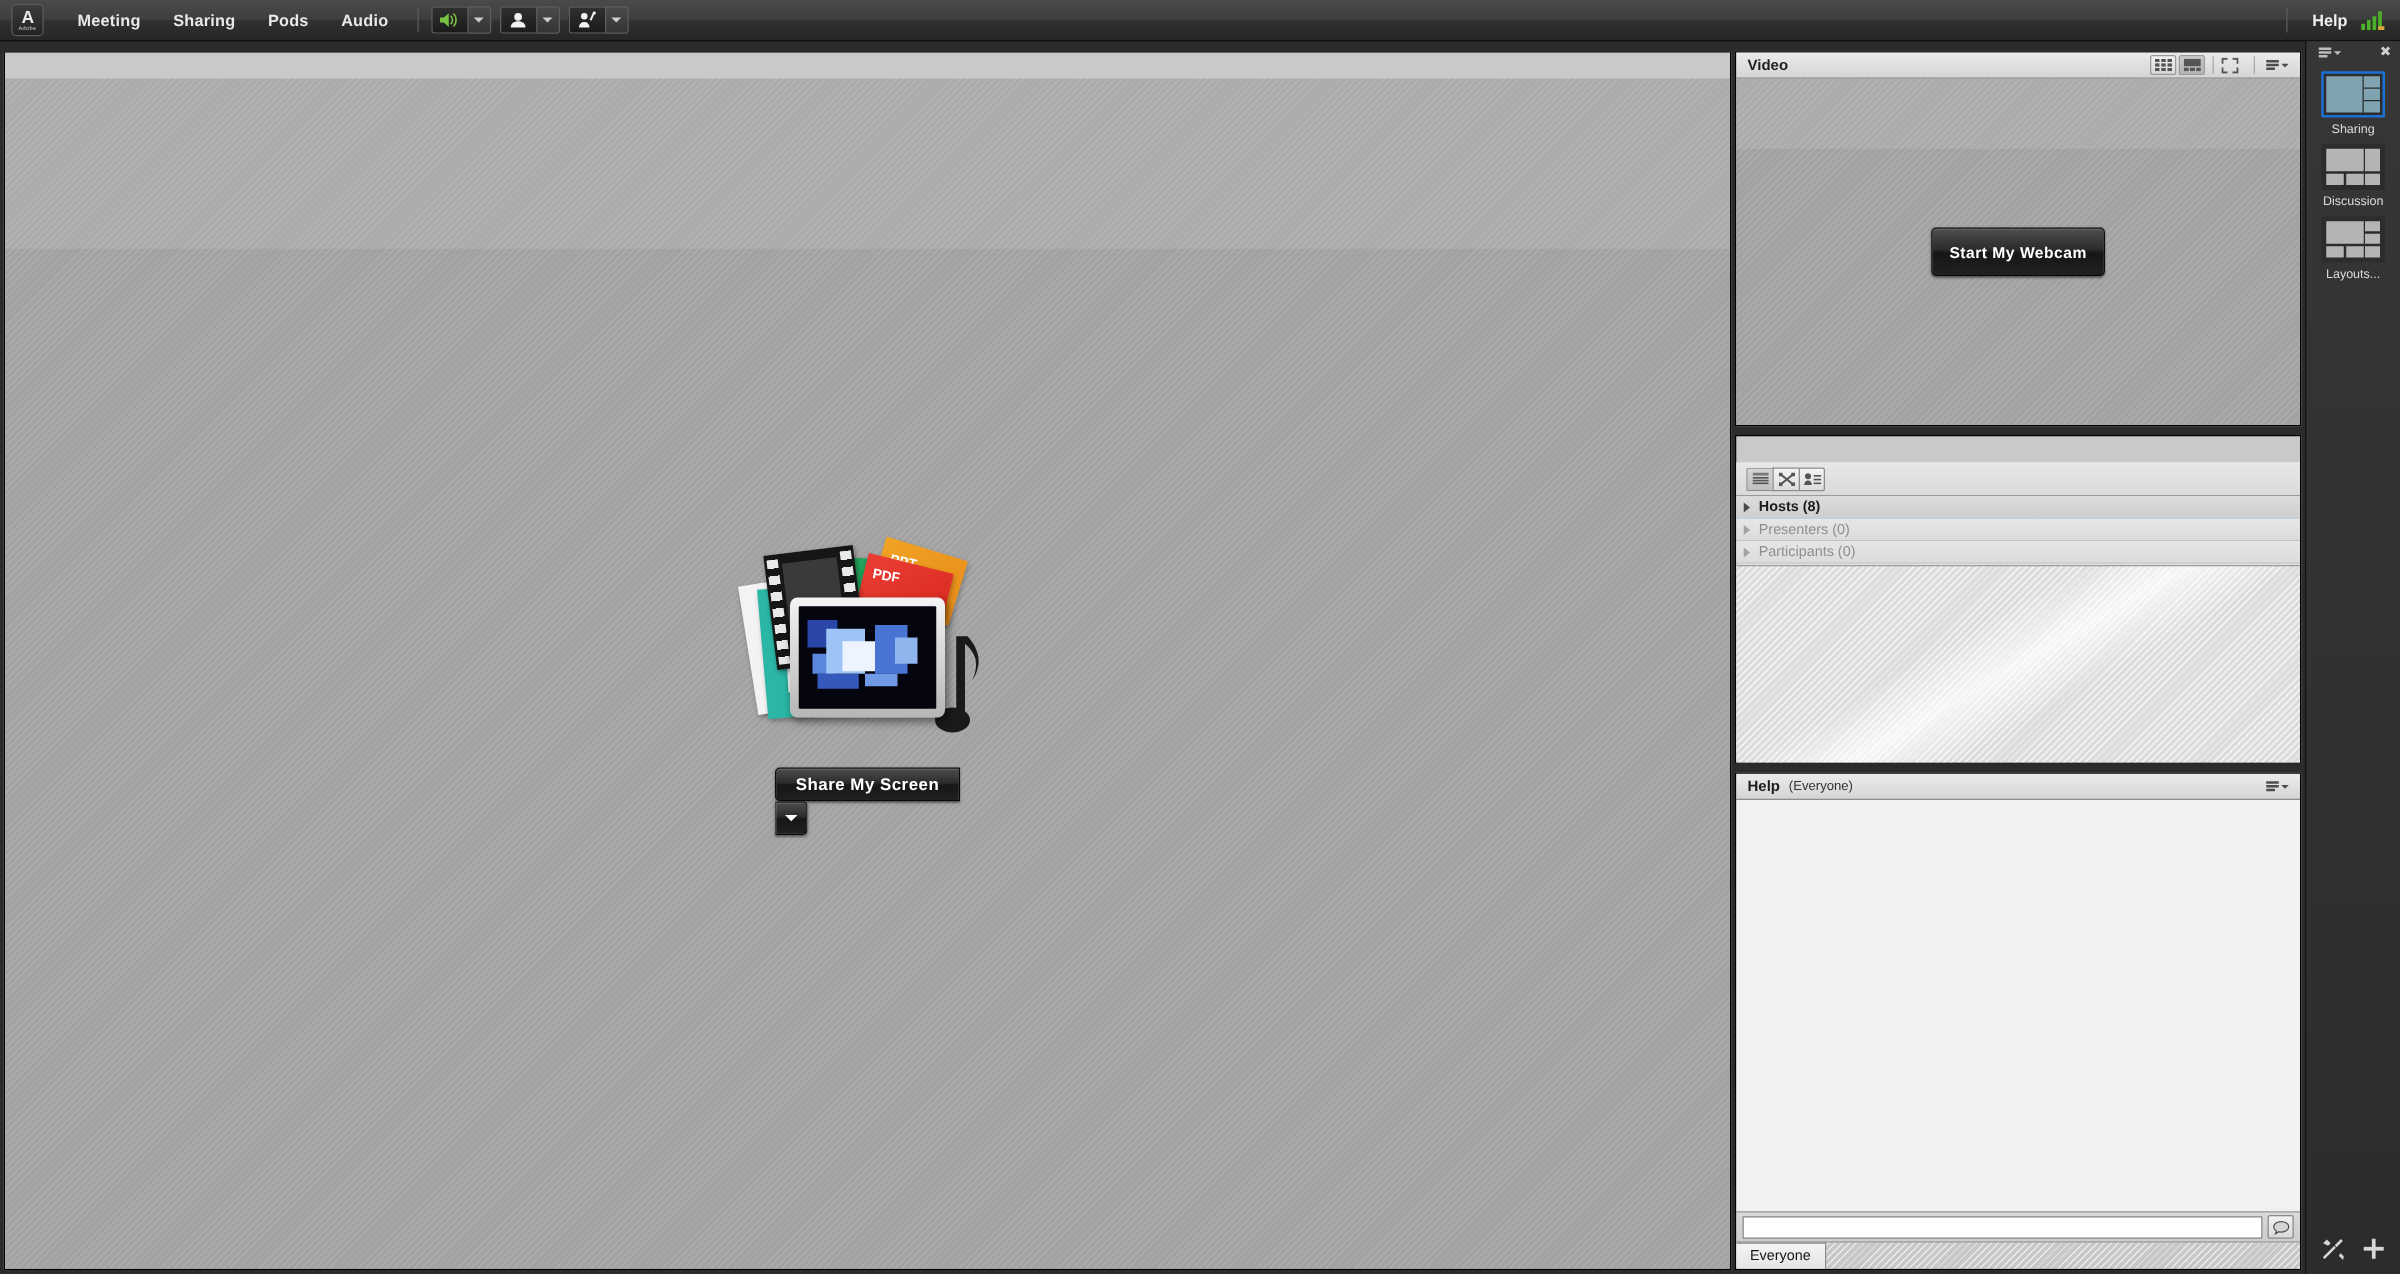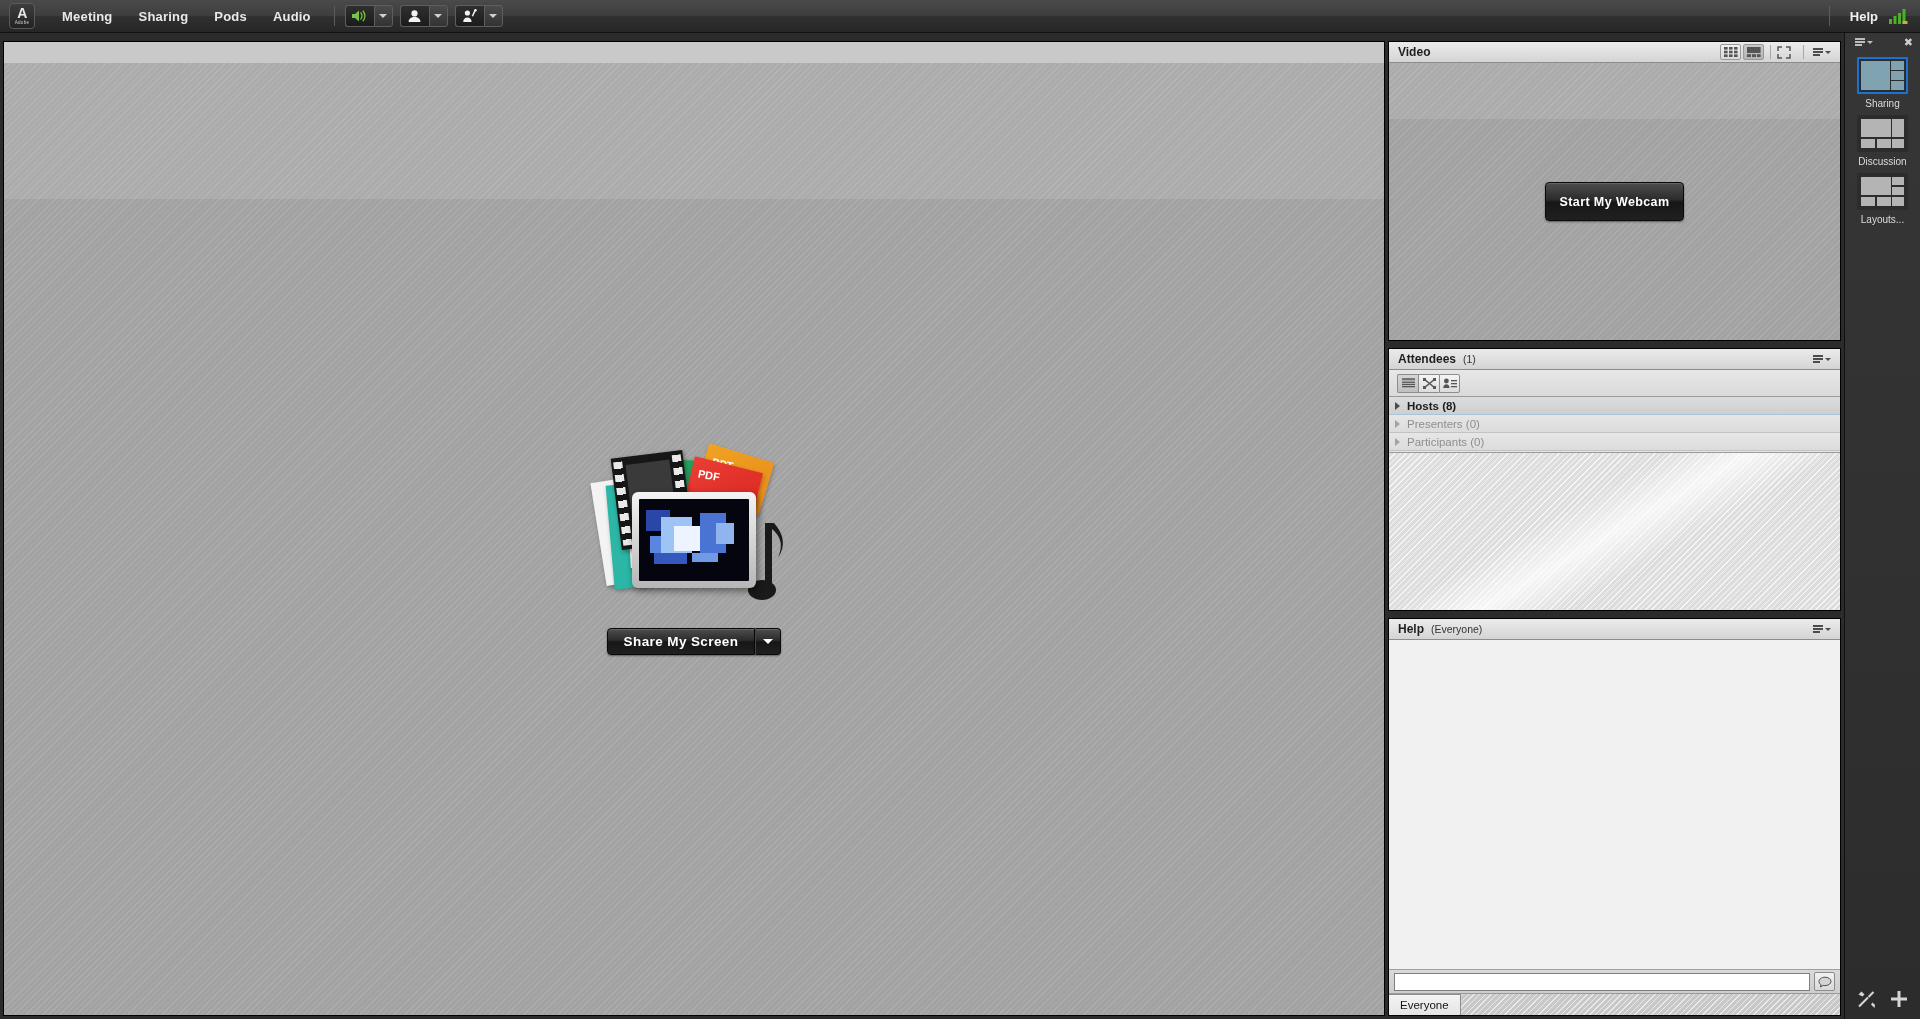--- a/index.html
+++ b/index.html
@@ -115,21 +115,21 @@
 
   .dark-btn {
     background: linear-gradient(to bottom,#4e4e4e 0%, #2b2b2b 45%, #161616 52%, #202020 100%);
     border:1px solid #0a0a0a;
     border-radius:4px;
     color:#fff; font-weight:bold;
     box-shadow:0 1px 2px rgba(0,0,0,0.45), inset 0 1px 0 rgba(255,255,255,0.13);
     display:flex; align-items:center; justify-content:center;
     cursor:pointer;
   }
-  #share-btn-wrap { display:flex; }
+  #share-btn-wrap { display:flex;flex-direction:column; }
   #share-btn { height:27px; padding:0 16px; font-size:13.5px; border-radius:4px 0 0 4px; letter-spacing:0.4px;}
   #share-btn-arrow { width:26px; height:27px; border-radius:0 4px 4px 0; border-left:1px solid #444; }
   #share-btn-arrow i { width:0;height:0;border-left:5px solid transparent;border-right:5px solid transparent;border-top:5px solid #fff;}
 
   
   #video-body { display:flex; align-items:center; justify-content:center; }
   #webcam-btn { position:relative; z-index:3; height:39px; padding:0 14px; font-size:12.5px; letter-spacing:0.4px;}
 
   .vid-icon-btn {
     width:21px;height:16px;margin-left:2px;border:1px solid #999;border-radius:2px;
@@ -404,33 +404,20 @@
     </span>
   </div>
 
   <div class="pod-body tex-dark" id="video-body">
     <div class="tex-dark-top" style="height:56px"></div>
     <div class="dark-btn" id="webcam-btn">Start My Webcam</div>
   </div>
 </div>
 
 <div class="pod" id="attendees-pod" style="left:1388px; top:348px; width:453px; height:263px;">
-  <div class="pod-head">
-    <span class="pod-title">Attendees</span>
-    <span class="pod-sub">(1)</span>
-    <span class="pod-head-spacer"></span>
-    <span class="ico-menu">
-      <span class="bars">
-          <span></span>
-          <span></span>
-          <span></span>
-        </span>
-      <span class="tri"></span>
-    </span>
-  </div>
 
   <div class="pod-body" style="background:#e4e4e4">
     <div id="att-toolbar">
       <div class="att-tool">
         <svg width="13" height="11" viewBox="0 0 13 11">
           <rect x="0" y="0" width="13" height="2.4" fill="#777"></rect>
           <rect x="0" y="3.6" width="13" height="1.3" fill="#555"></rect>
           <rect x="0" y="5.8" width="13" height="1.3" fill="#555"></rect>
           <rect x="0" y="8" width="13" height="1.3" fill="#555"></rect>
         </svg>

